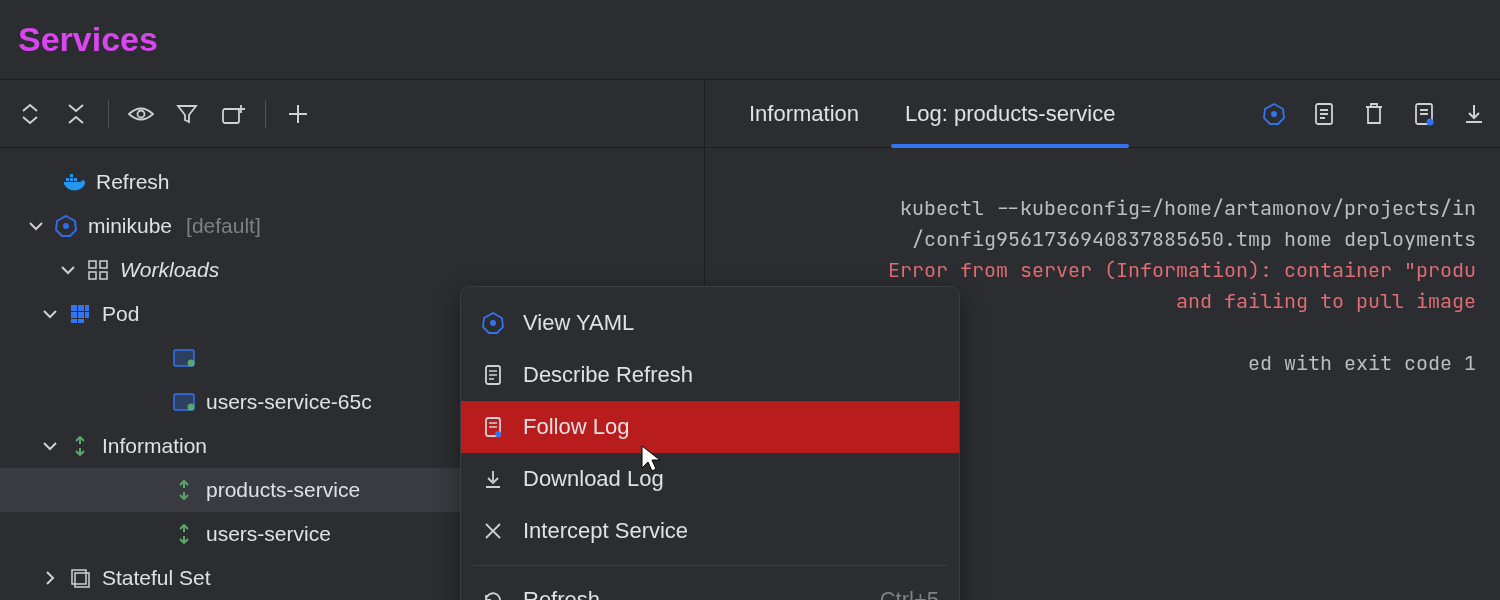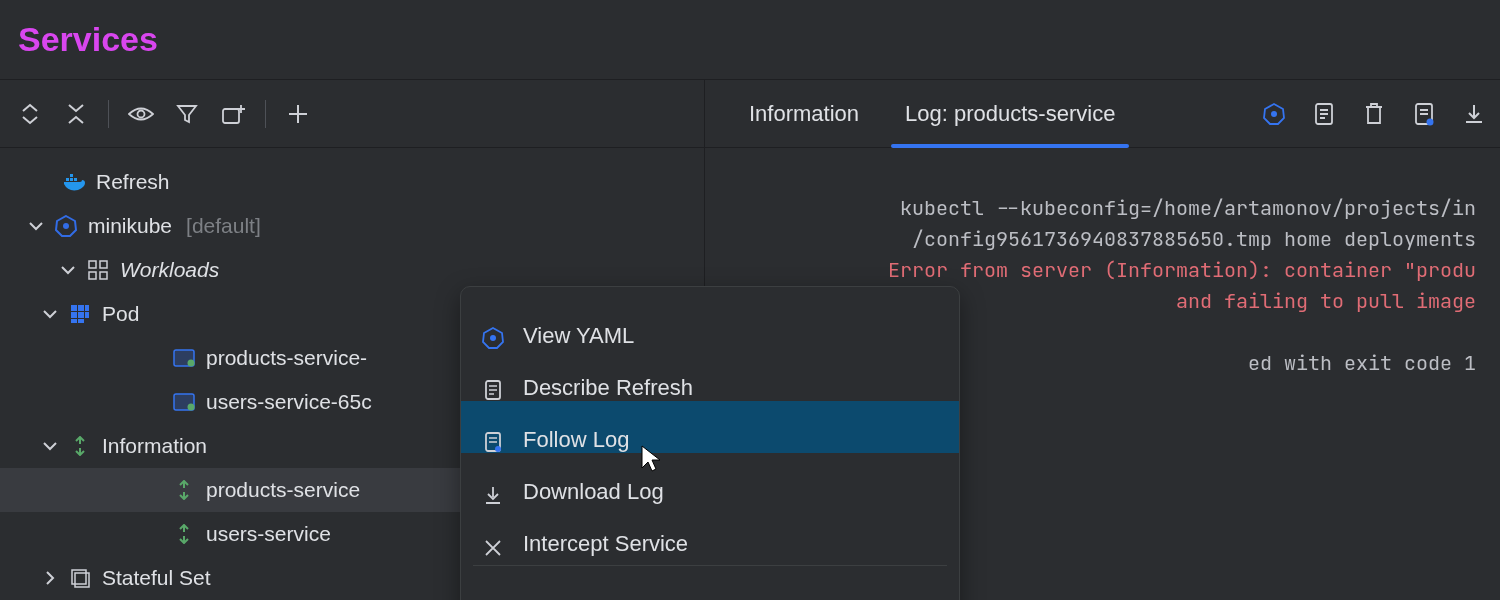--- a/index.html
+++ b/index.html
@@ -162,29 +162,29 @@
   width: 500px;
   background: #2b2d30;
   border: 1px solid #3c3f41;
   border-radius: 10px;
   padding: 10px 0;
   box-shadow: 0 8px 24px rgba(0,0,0,.4);
 }
 .menu-item {
   height: 52px;
   display: flex;
-  align-items: flex-end;
+  align-items: center;
   padding: 0 20px;
   gap: 18px;
   cursor: pointer;
   font-size: 22px;
   color: #dfe1e5;
 }
 .menu-item.hover {
-  background: #0c4a6e;
+  background: #b91c1c;
 }
 .menu-item .icon {
   width: 24px;
   display: flex;
   justify-content: center;
   color: #ced0d6;
 }
 .menu-sep {
   height: 1px;
   background: #3c3f41;
@@ -326,21 +326,20 @@
         <span class="node-label">Pod</span>
       </div>
 
       <div class="tree-row indent-4">
         <span class="node-icon">
           <svg width="22" height="18" viewBox="0 0 22 18">
               <rect x="1" y="1" width="20" height="16" rx="2" fill="#3574f0" fill-opacity="0.25" stroke="#3574f0" stroke-width="1.5"></rect>
               <circle cx="18" cy="14" r="3.5" fill="#59a869"></circle>
             </svg>
         </span>
-        <span class="node-label">products-service-</span>
       </div>
 
       <div class="tree-row indent-4">
         <span class="node-icon">
           <svg width="22" height="18" viewBox="0 0 22 18">
               <rect x="1" y="1" width="20" height="16" rx="2" fill="#3574f0" fill-opacity="0.25" stroke="#3574f0" stroke-width="1.5"></rect>
               <circle cx="18" cy="14" r="3.5" fill="#59a869"></circle>
             </svg>
         </span>
         <span class="node-label">users-service-65c</span>

